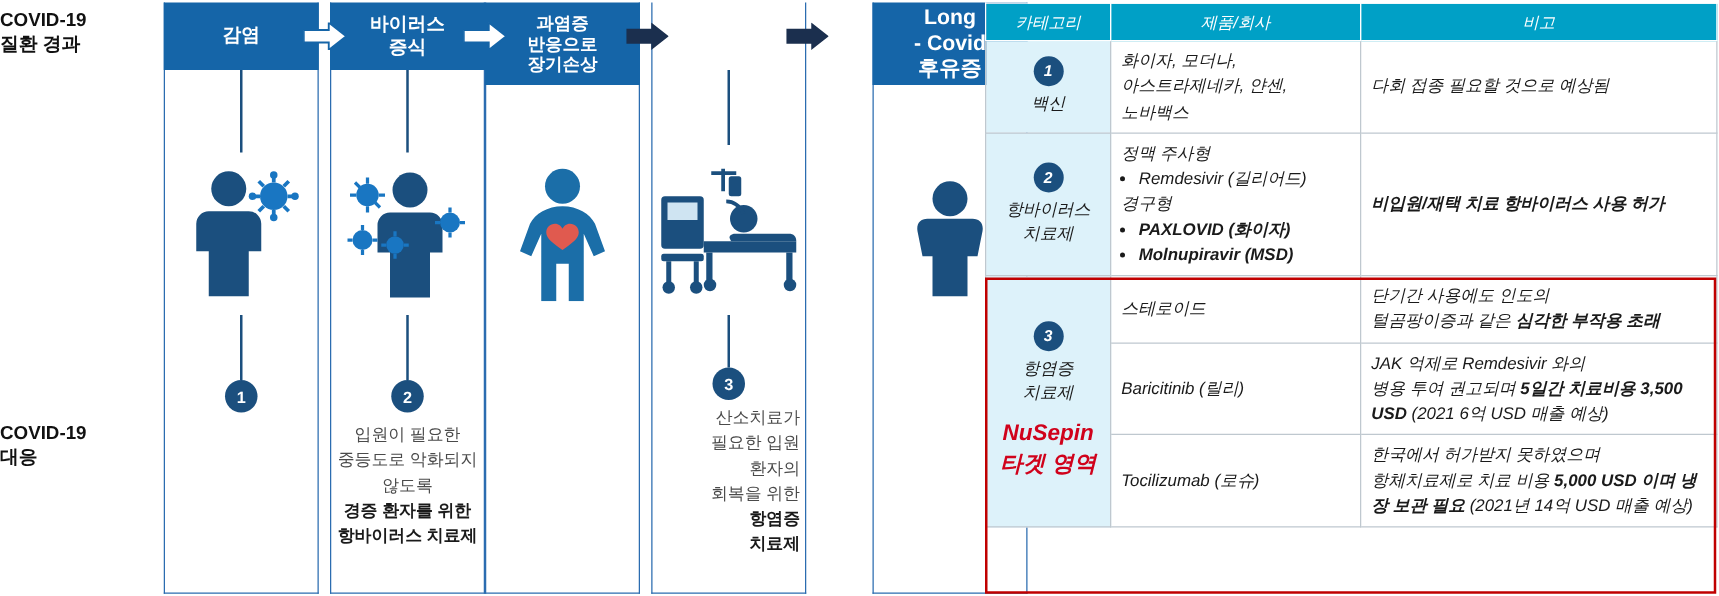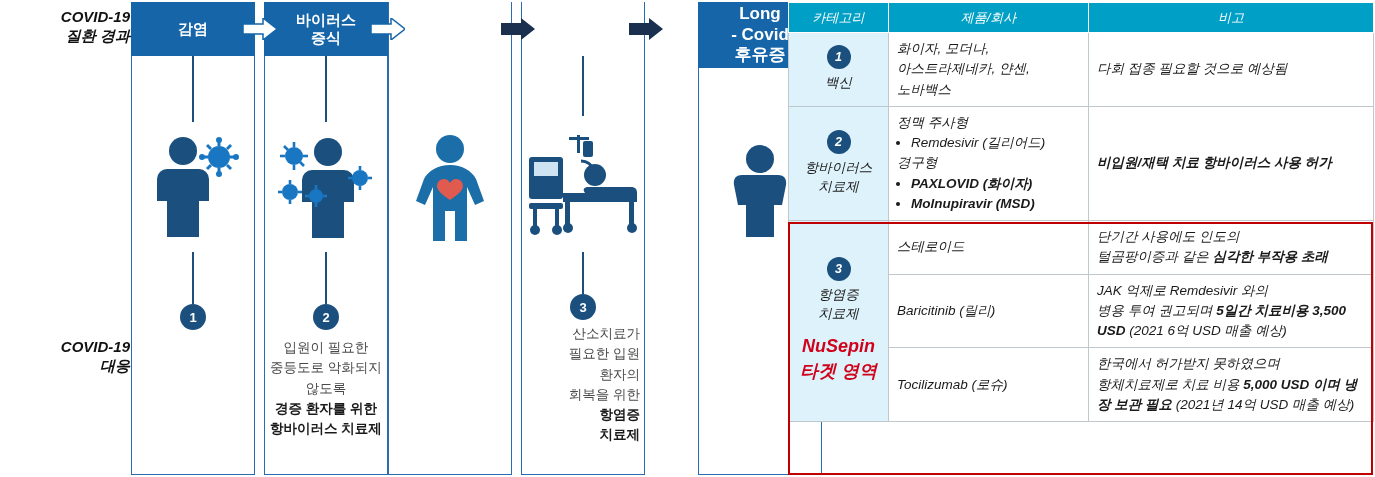--- a/index.html
+++ b/index.html
@@ -11,22 +11,22 @@
     color: #1a1a1a;
     overflow: hidden;
   }
   .page { position: relative; width:1375px; height:477px; }
 
   
   .left { position:absolute; left:0; top:0; width:780px; height:477px; }
 
   .row-labels { position:absolute; left:0; top:0; width:130px; height:477px; }
   .row-label {
-    position:absolute; width:130px; text-align:right;
-    font-weight:bold; font-size:15px; color:#111; line-height:1.25;font-style:italic;
+    position:absolute; width:130px; text-align:left;
+    font-weight:bold; font-size:15px; color:#111; line-height:1.25;
   }
   .row-label.top { top:8px; }
   .row-label.bottom { top:338px; }
 
   .columns { position:absolute; left:131px; top:0; width:649px; height:477px; }
 
   .col {
     position:absolute; top:2px; height:473px;
     border:1px solid #2b6cb0; border-top:none;
     background:#ffffff;
@@ -202,20 +202,21 @@
                 </g>
             </g>
           </svg>
         </div>
         <div class="vline" style="left:60px; top:250px; height:52px;"></div>
         <div class="badge" style="left:48px; top:302px;" id="b1">2</div>
         <div class="colcap" style="top:336px;" id="cap1">입원이 필요한<br>중등도로 악화되지<br>않도록<br><b>경증 환자를 위한<br>항바이러스 치료제</b></div>
       </div>
 
       <div class="col c3">
+        <div class="head" id="h2">과염증<br>반응으로<br>장기손상</div>
         <div class="iconbox">
           <svg width="80" height="108" viewBox="0 0 80 108">
             <g fill="#1b6ea8">
               <circle cx="40" cy="16" r="14"></circle>
               <path d="M40 32 c-12 0 -22 6 -26 14 l-8 22 l9 4 l8 -18 v54 h12 v-30 h10 v30 h12 v-54 l8 18 l9 -4 l-8 -22 c-4 -8 -14 -14 -26 -14 z"></path>
             </g>
             <g fill="#e05a4f">
               <path d="M34 46 c-4 0 -7 3 -7 7 c0 5 6 9 13 14 c7 -5 13 -9 13 -14 c0 -4 -3 -7 -7 -7 c-3 0 -5 2 -6 4 c-1 -2 -3 -4 -6 -4 z"></path>
             </g>
           </svg>

